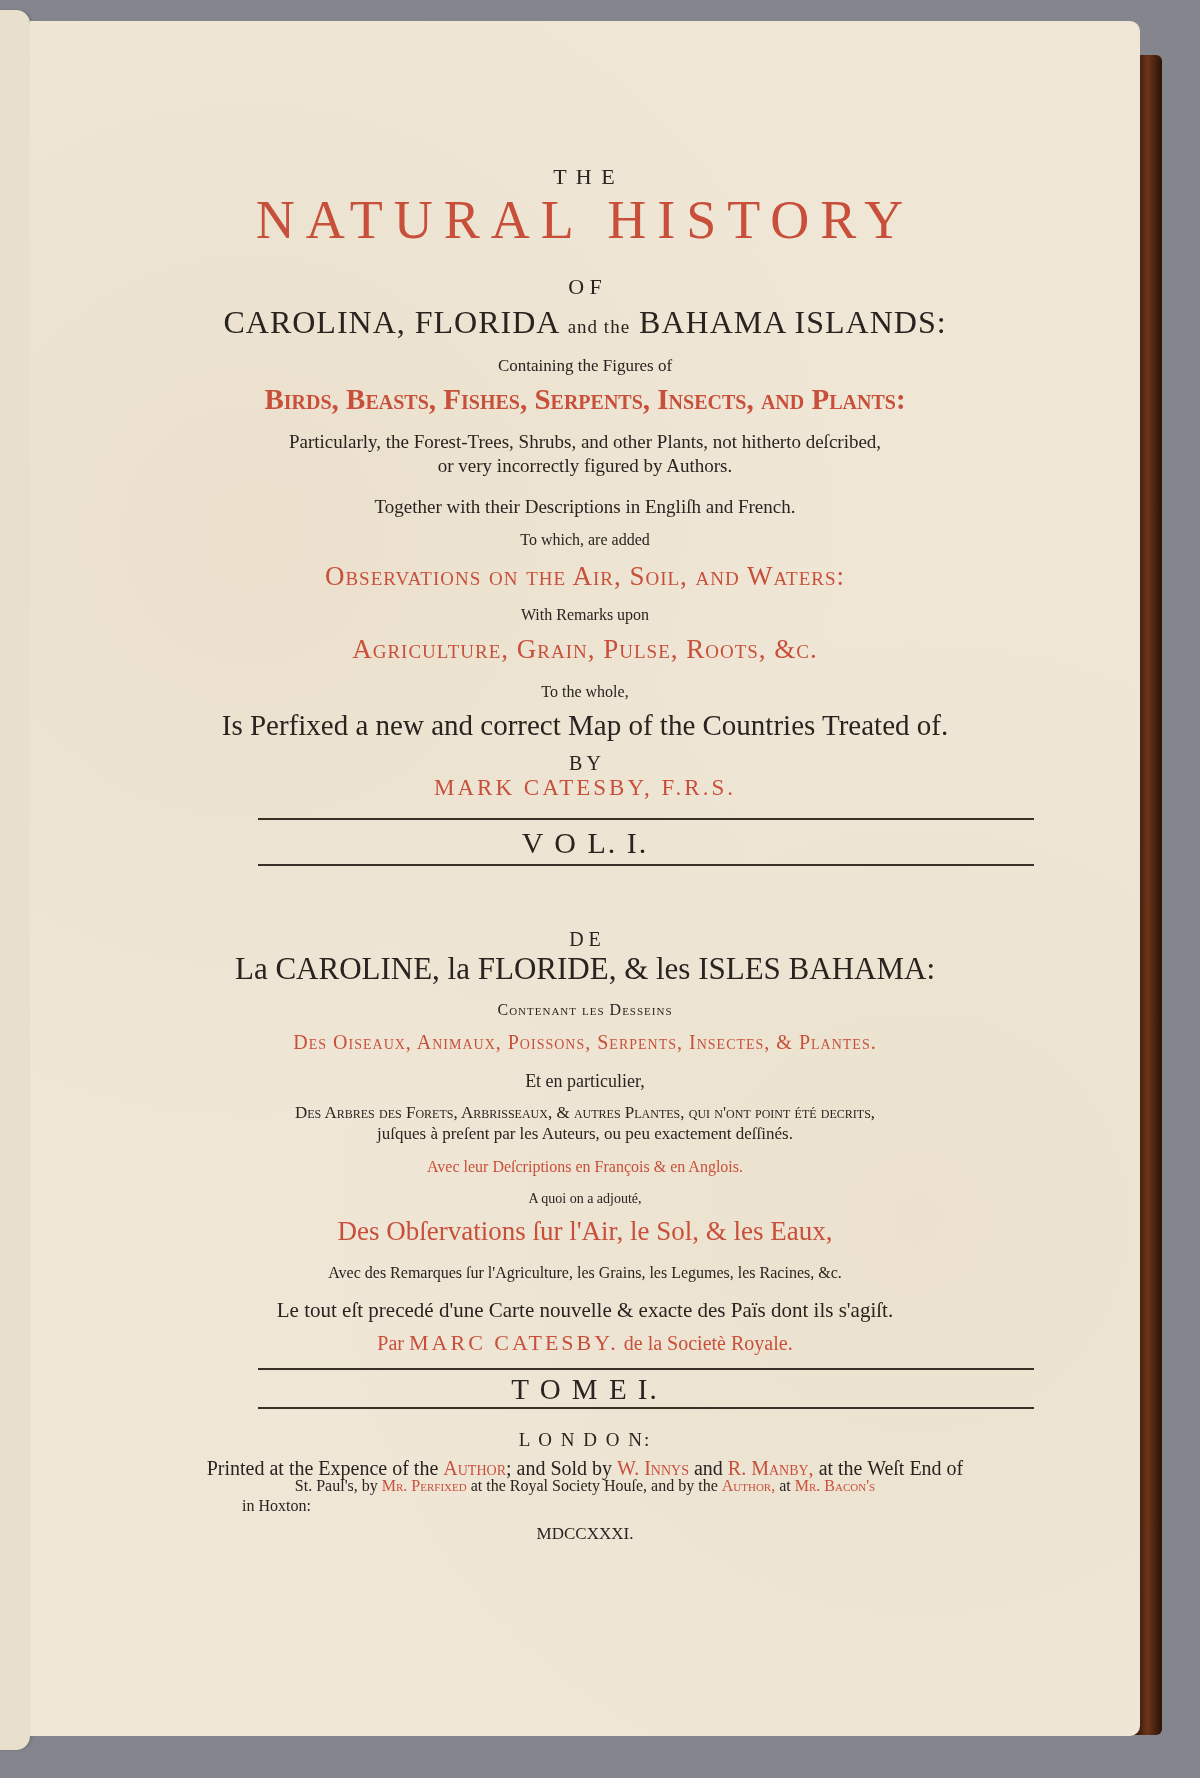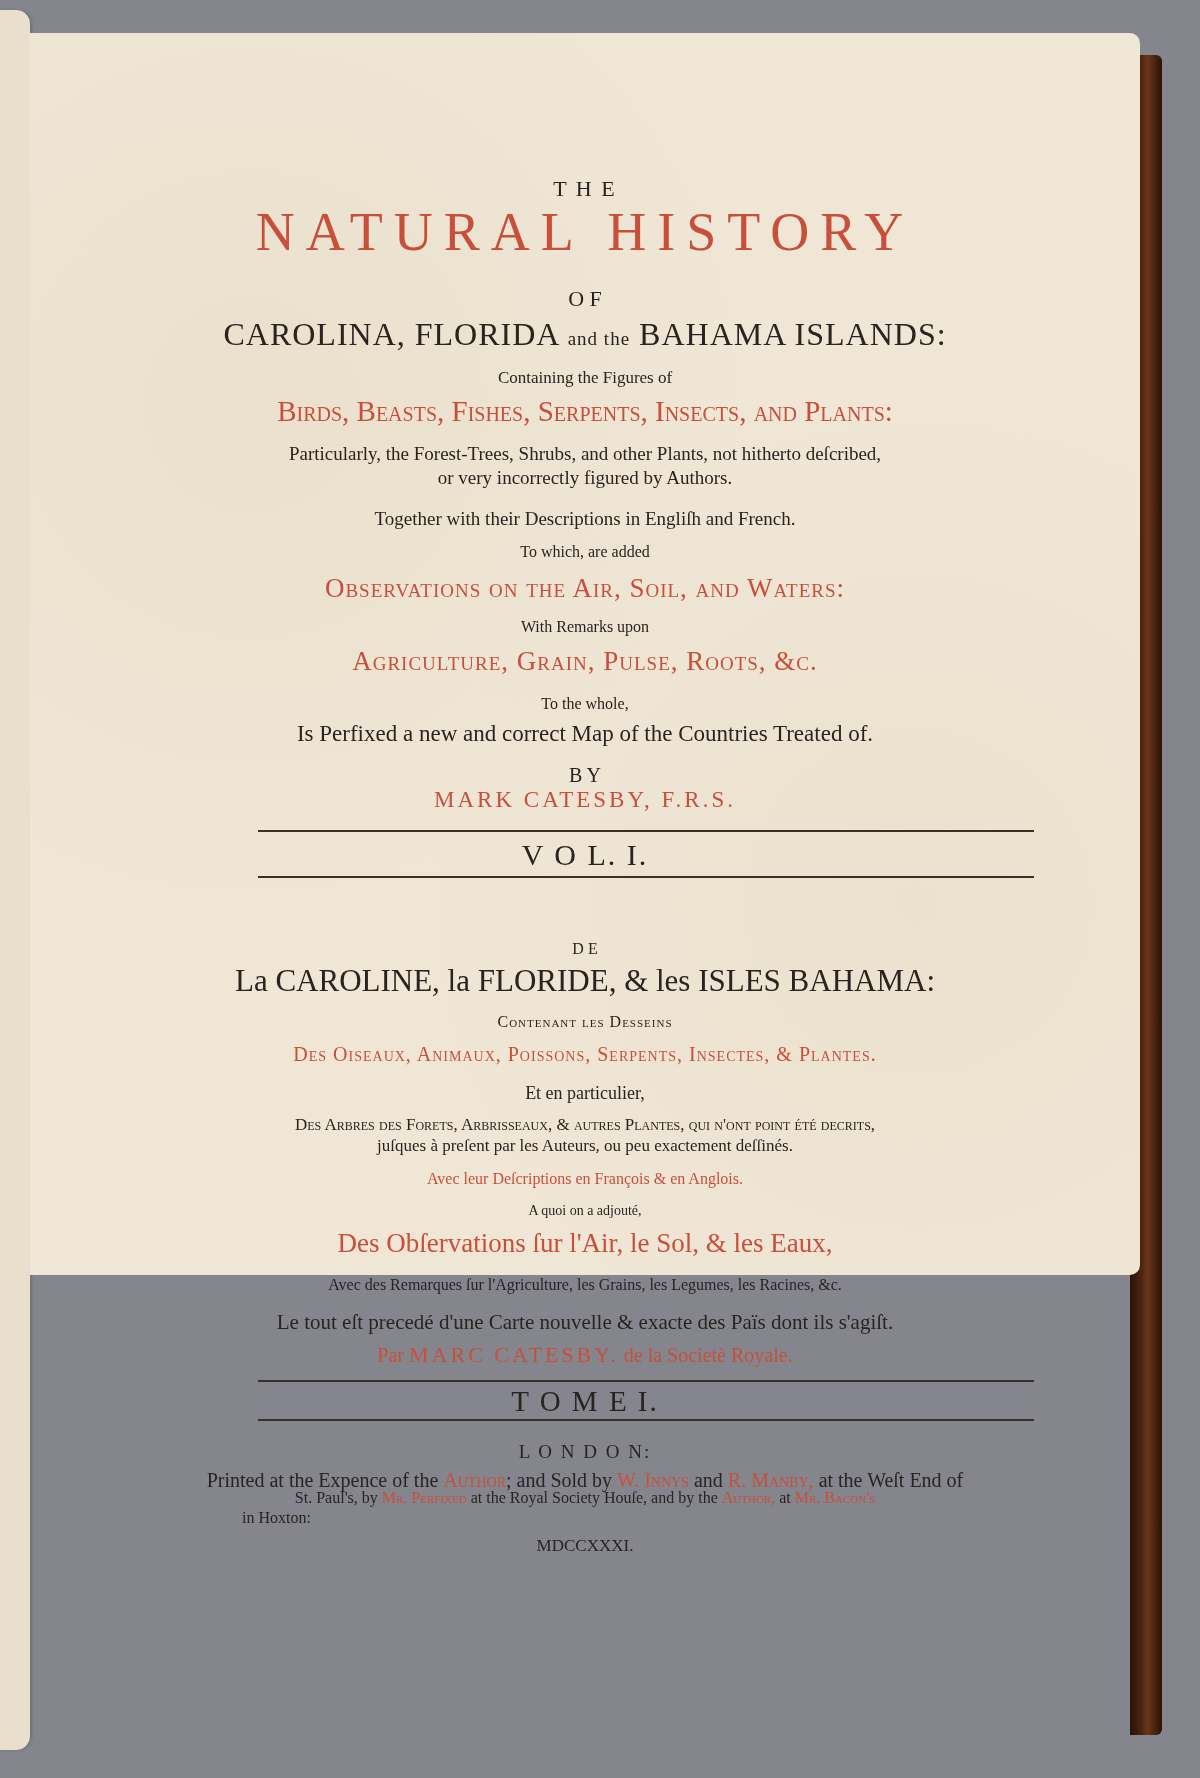--- a/index.html
+++ b/index.html
@@ -12,21 +12,21 @@
     position:absolute; left:0; top:10px; width:30px; height:1740px;
     background:#e8dfcc; border-radius:0 14px 14px 0;
     box-shadow: 2px 0 3px rgba(0,0,0,0.15);
   }
   .binding {
     position:absolute; left:1130px; top:55px; width:32px; height:1680px;
     background:linear-gradient(90deg,#2a1208 0%,#4a2412 35%,#6b3518 55%,#2a1208 100%);
     border-radius:0 6px 6px 0;
   }
   .page {
-    position:absolute; left:30px; top:33px; width:1110px; height:1242px;
+    position:absolute; left:30px; top:21px; width:1110px; height:1715px;
     background:#efe6d6;
     background-image:
       radial-gradient(circle at 20% 30%, rgba(210,190,150,0.15), transparent 40%),
       radial-gradient(circle at 80% 70%, rgba(210,190,150,0.12), transparent 40%);
     border-radius:0 10px 10px 0;
   }
   .tp {
     position:absolute; left:0; right:0; text-align:center;
     color:#2a2420; white-space:nowrap;
   }
@@ -47,44 +47,44 @@
 
   <div class="tp" style="top:143px;font-size:22px;letter-spacing:2px;">T H E</div>
   <div class="tp red" style="top:168px;font-size:54px;letter-spacing:11px;">NATURAL HISTORY</div>
   <div class="tp" style="top:253px;font-size:22px;">O F</div>
   <div class="tp it" style="top:283px;font-size:32px;letter-spacing:1px;">
     <span>CAROLINA, FLORIDA</span>
     <span style="font-size:19px;">and the</span>
     <span>BAHAMA ISLANDS:</span>
   </div>
   <div class="tp" style="top:335px;font-size:17px;">Containing the Figures of</div>
-  <div class="tp red sc" style="top:362px;font-size:29px;">Birds, Beasts, Fishes, Serpents, Insects, and Plants:</div>
+  <div class="tp red sc" style="top:362px;font-size:29px;font-weight:bold;">Birds, Beasts, Fishes, Serpents, Insects, and Plants:</div>
   <div class="tp" style="top:410px;font-size:19px;">Particularly, the Forest-Trees, Shrubs, and other Plants, not hitherto deſcribed,</div>
   <div class="tp" style="top:434px;font-size:19px;">or very incorrectly figured by Authors.</div>
 
   <div class="tp" style="top:510px;font-size:16px;">To which, are added</div>
   <div class="tp" style="top:475px;font-size:19px;">
     <span>Together with their Descriptions in</span>
     <span class="it">Engliſh</span>
     <span>and</span>
     <span class="it">French.</span>
   </div>
   <div class="tp red sc" style="top:540px;font-size:27px;letter-spacing:1px;">Observations on the Air, Soil, and Waters:</div>
   <div class="tp" style="top:585px;font-size:16px;">With Remarks upon</div>
   <div class="tp red sc" style="top:613px;font-size:27px;letter-spacing:1px;">Agriculture, Grain, Pulse, Roots, &amp;c.</div>
   <div class="tp" style="top:662px;font-size:16px;">To the whole,</div>
-  <div class="tp" style="top:688px;font-size:23px;">Is Perfixed a new and correct Map of the Countries Treated of.</div>
+  <div class="tp" style="top:688px;font-size:29px;">Is Perfixed a new and correct Map of the Countries Treated of.</div>
   <div class="tp" style="top:731px;font-size:20px;">B Y</div>
   <div class="tp red it" style="top:754px;font-size:23px;letter-spacing:3px;">MARK CATESBY, F.R.S.</div>
 
   <div class="rule" style="top:797px;"></div>
   <div class="tp" style="top:805px;font-size:30px;letter-spacing:2px;">V O L.  I.</div>
   <div class="rule" style="top:843px;"></div>
 
-  <div class="tp" style="top:907px;font-size:16px;text-align:center;">D E</div>
+  <div class="tp" style="top:907px;font-size:20px;text-align:center;">D E</div>
   <div class="tp it" style="top:930px;font-size:31px;">La CAROLINE, la FLORIDE, &amp; les ISLES BAHAMA:</div>
   <div class="tp" style="top:980px;font-size:16px;font-variant:small-caps;letter-spacing:1px;">Contenant les Desseins</div>
   <div class="tp red sc" style="top:1010px;font-size:20px;letter-spacing:1px;">Des Oiseaux, Animaux, Poissons, Serpents, Insectes, &amp; Plantes.</div>
   <div class="tp" style="top:1050px;font-size:18px;">Et en particulier,</div>
   <div class="tp sc" style="top:1082px;font-size:17px;">Des Arbres des Forets, Arbrisseaux, &amp; autres Plantes, qui n'ont point été decrits,</div>
   <div class="tp" style="top:1103px;font-size:17px;">juſques à preſent par les Auteurs, ou peu exactement deſſinés.</div>
   <div class="tp red it" style="top:1137px;font-size:16px;">Avec leur Deſcriptions en François &amp; en Anglois.</div>
   <div class="tp" style="top:1170px;font-size:14px;">A quoi on a adjouté,</div>
   <div class="tp red" style="top:1195px;font-size:27px;">Des Obſervations ſur l'Air, le Sol, &amp; les Eaux,</div>
   <div class="tp" style="top:1243px;font-size:16px;">Avec des Remarques ſur l'Agriculture, les Grains, les Legumes, les Racines, &amp;c.</div>

